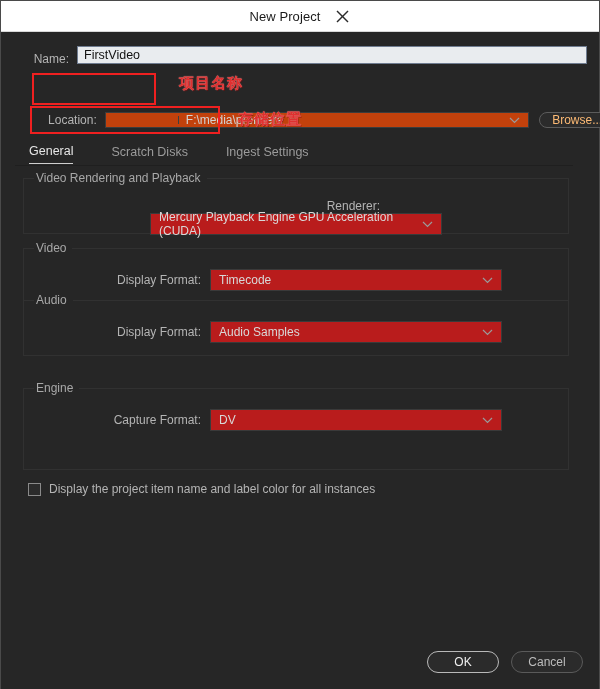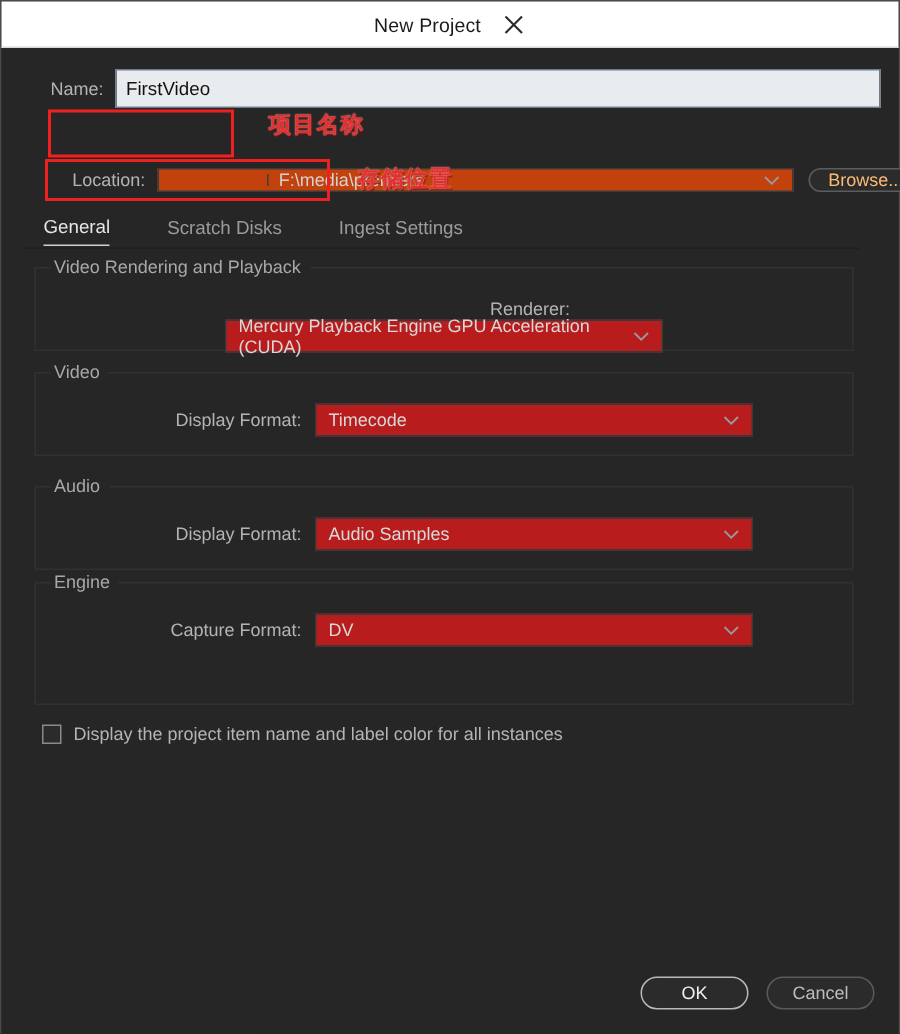--- a/index.html
+++ b/index.html
@@ -63,21 +63,21 @@
   }
   .name-input {
     flex: 1;
     background: #e9ecef;
     border: 1px solid #6f7c90;
     color: #111;
     font-size: 12.5px;
     font-family: "Liberation Sans", sans-serif;
     padding: 0 6px;
     outline: none;
-    height: 26px;
+    height: 18px;
     line-height: 24px;
   }
 
   
   .loc-row {
     position: absolute;
     left: 14px; top: 76px;
     width: 572px; height: 24px;
     display: flex; align-items: center; margin-left: 28px;
   }
@@ -202,21 +202,21 @@
     display: flex; align-items: center;
     padding: 0 8px;
     position: relative;
     cursor: pointer;
   }
 
   #group-render { top: 146px; height: 56px; }
   #group-render .field-row { margin-top: 20px; flex-direction: column; }
   #group-video  { top: 216px; height: 56px; }
   #group-video .field-row { margin-top: 20px; }
-  #group-audio  { top: 292px; height: 56px; }
+  #group-audio  { top: 268px; height: 56px; }
   #group-audio .field-row { margin-top: 20px; }
   #group-capture{ top: 356px; height: 82px; }
   #group-capture .field-row { margin-top: 20px; }
 
   
   .check-row {
     position: absolute;
     left: 27px; top: 450px;
     display: flex; align-items: center;
     cursor: pointer;

